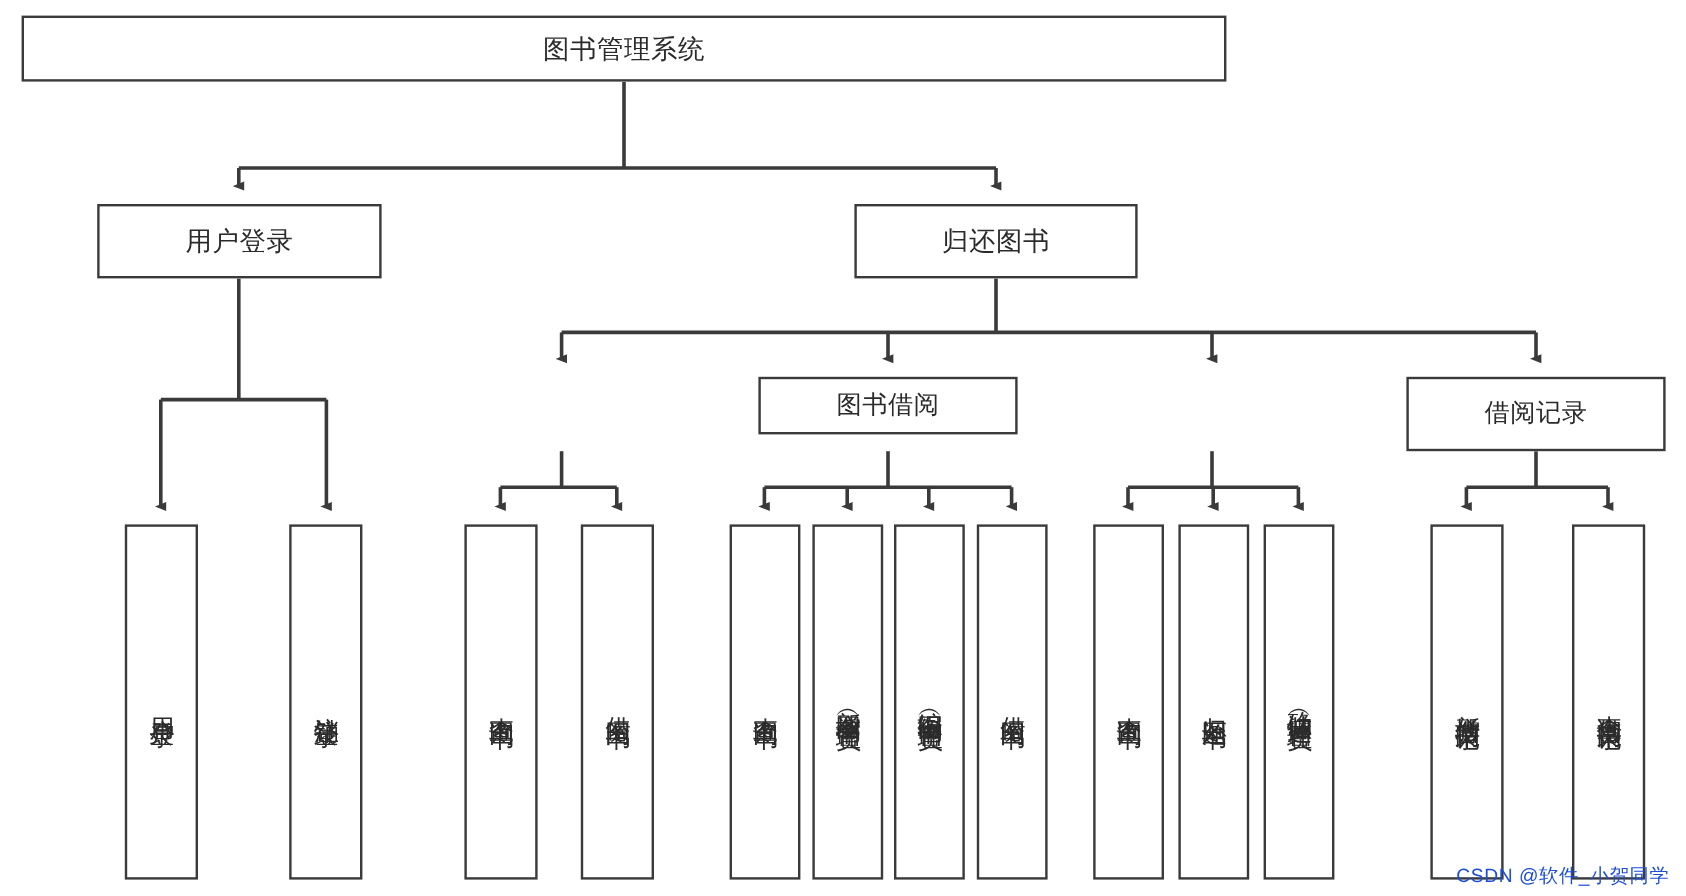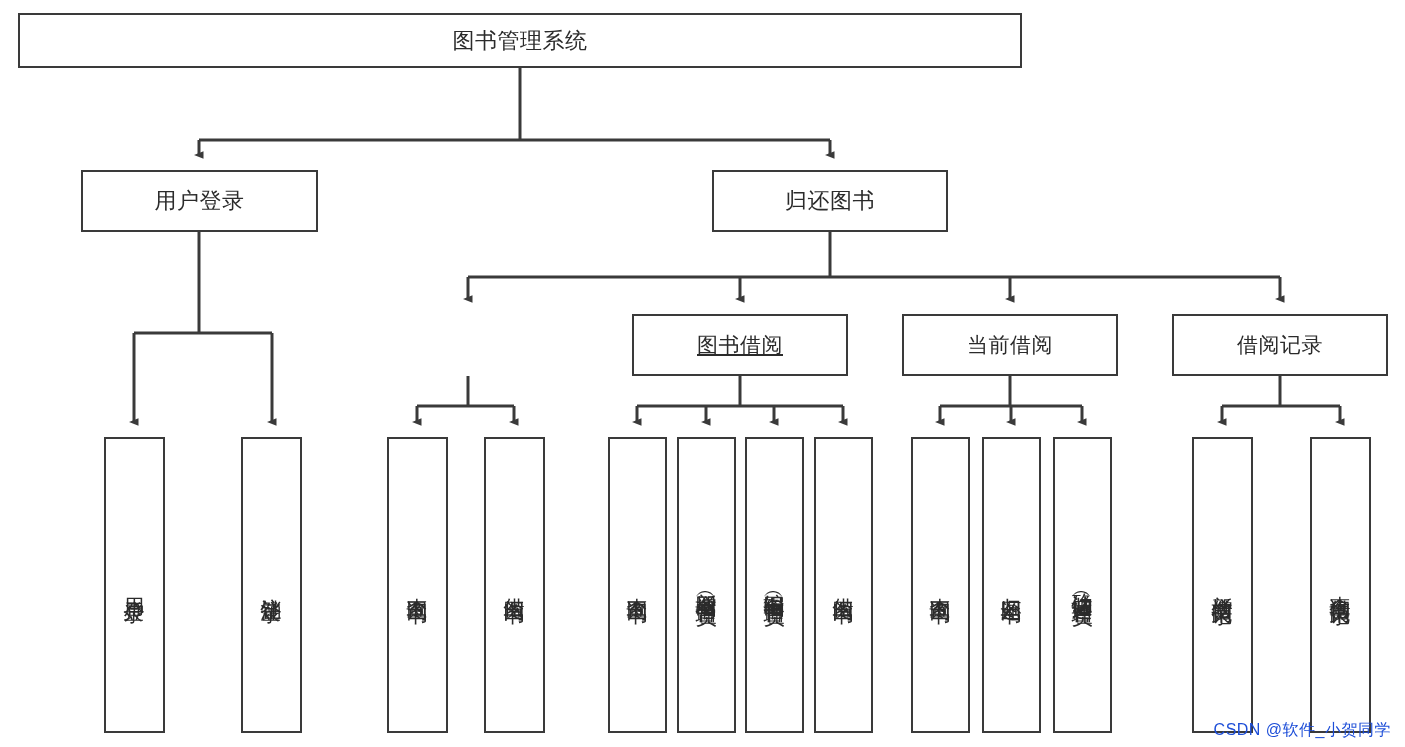--- a/index.html
+++ b/index.html
@@ -128,25 +128,22 @@
     <span class="label">图书管理系统</span>
   </div>
 
   <div class="node level2" style="left:81px; top:170px; width:237px; height:62px;">
     <span class="label">用户登录</span>
   </div>
   <div class="node level2" style="left:712px; top:170px; width:236px; height:62px;">
     <span class="label">归还图书</span>
   </div>
 
-  <div class="node level3" style="left:632px; top:314px; width:216px; height:62px;text-decoration:underline;">
+  <div class="node level3" style="left:632px; top:314px; width:216px; height:48px;">
     <span class="label">图书借阅</span>
-  </div>
-  <div class="node level3" style="left:902px; top:314px; width:216px; height:62px;">
-    <span class="label">当前借阅</span>
   </div>
   <div class="node level3" style="left:1172px; top:314px; width:216px; height:62px;">
     <span class="label">借阅记录</span>
   </div>
 
   <div class="node vertical" style="left:104px; top:437px; width:61px; height:296px;">
     <span class="label">用户登录</span>
   </div>
   <div class="node vertical" style="left:241px; top:437px; width:61px; height:296px;">
     <span class="label">注销登录</span>

